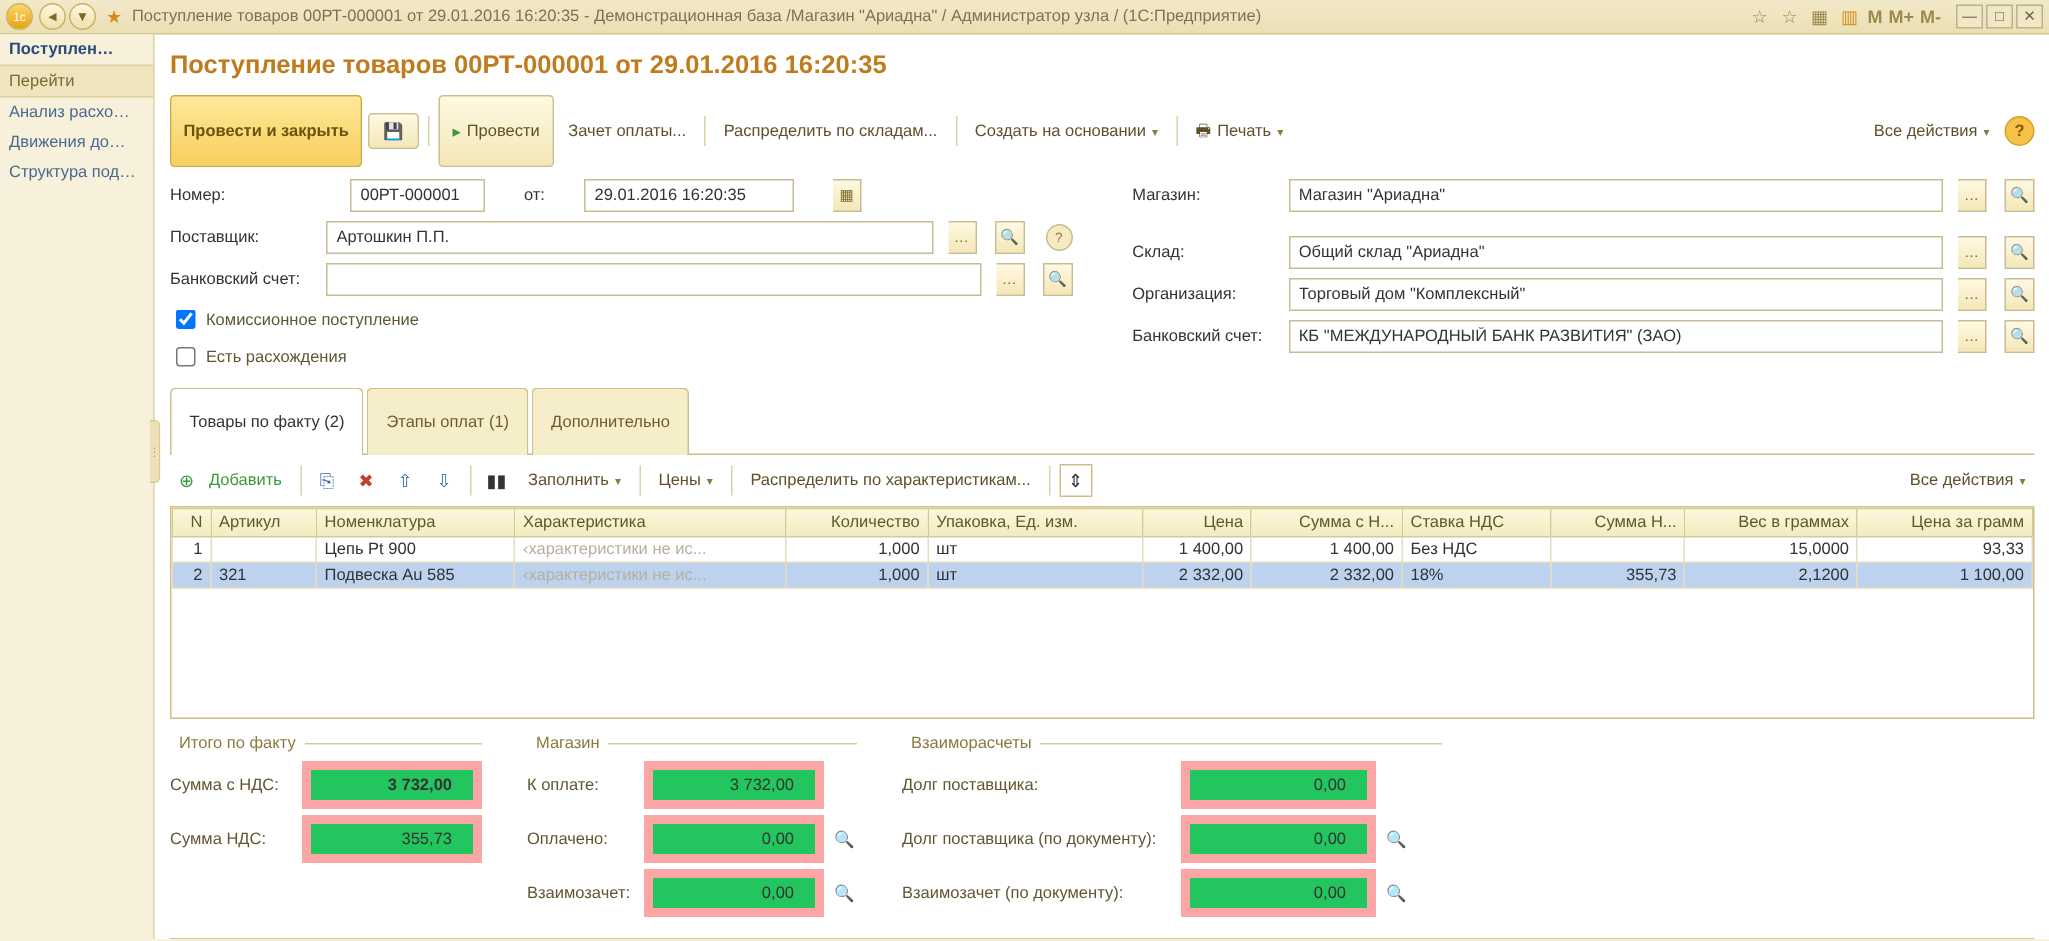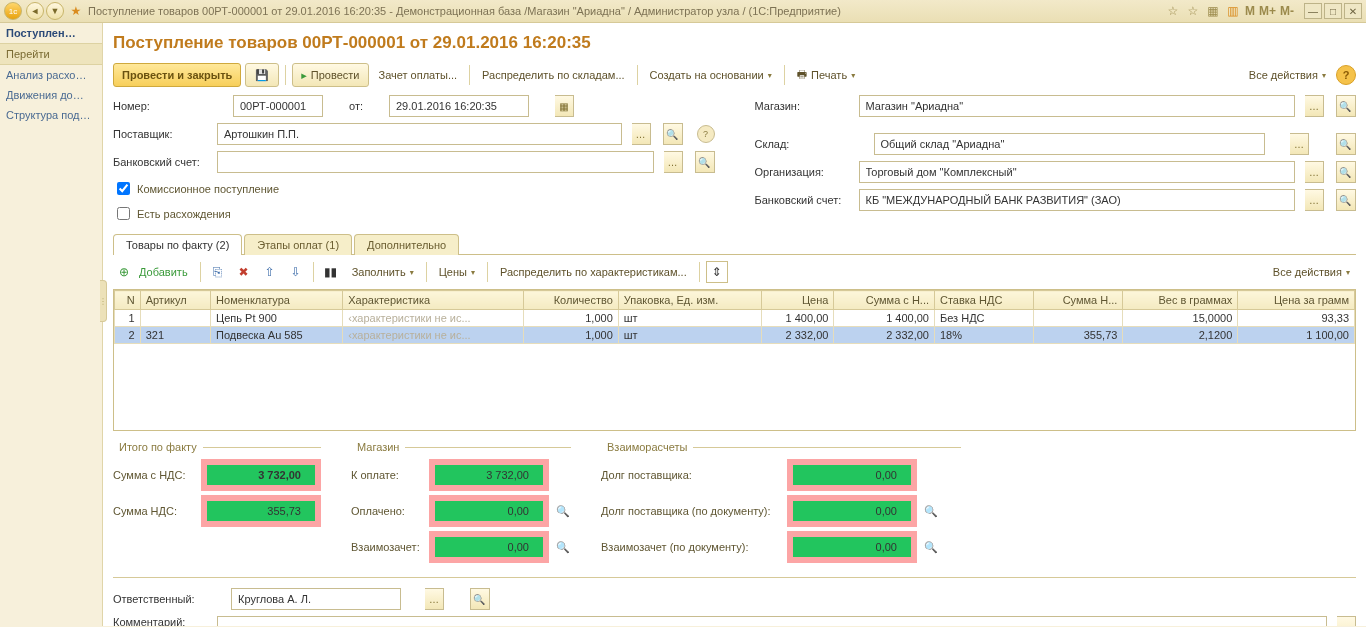--- a/index.html
+++ b/index.html
@@ -21,38 +21,38 @@
 .sidebar{width:102px;background:#f7f0db;border-right:1px solid #e0d5a9;display:flex;flex-direction:column;}
 .side-tab{padding:4px 6px;color:#4a6a92;cursor:pointer;white-space:nowrap;overflow:hidden;text-overflow:ellipsis;}
 .side-tab.active{font-weight:bold;color:#2b4a78;}
 .side-tab.heading{background:#eee4bd;border-top:1px solid #ddd2a2;border-bottom:1px solid #ddd2a2;color:#7a6b33;font-weight:normal;}
 .side-handle{position:absolute;left:100px;top:280px;width:6px;height:40px;background:#ece1b8;border:1px solid #d6c998;border-left:none;border-radius:0 4px 4px 0;display:flex;align-items:center;justify-content:center;cursor:pointer;color:#b5a868;font-size:8px;}
 
 .content{flex:1;background:#fff;padding:0 10px 10px 10px;overflow:auto;}
 h1.page-title{color:#c07b1d;font-size:17px;font-weight:bold;margin:10px 0 10px 0;}
 
 .toolbar{display:flex;align-items:center;gap:4px;flex-wrap:nowrap;margin-bottom:8px;}
-.btn{height:22px;padding:0 8px;border:1px solid #cdbf89;border-radius:3px;background:linear-gradient(#fff9e3,#f3e7b7);color:#5e512a;display:inline-flex;align-items:center;gap:4px;cursor:pointer;white-space:nowrap;}
+.btn{height:22px;padding:12px 8px;border:1px solid #cdbf89;border-radius:3px;background:linear-gradient(#fff9e3,#f3e7b7);color:#5e512a;display:inline-flex;align-items:center;gap:4px;cursor:pointer;white-space:nowrap;}
 .btn.primary{background:linear-gradient(#ffe89a,#f7cf5b);border-color:#cfa93d;font-weight:bold;color:#6a5210;}
 .btn.icon-only{padding:0 4px;width:24px;justify-content:center;}
 .tsep{width:1px;height:20px;background:#ddd2a2;margin:0 2px;}
 .toolbar-spacer{flex:1;}
 .link-btn{color:#4a6a92;cursor:pointer;height:22px;display:inline-flex;align-items:center;gap:4px;padding:0 6px;white-space:nowrap;}
 .dd-arrow{font-size:8px;color:#8a7b40;}
 .help-circle{width:18px;height:18px;border-radius:50%;background:#f5c24a;border:1px solid #d9a128;color:#8a5a05;display:flex;align-items:center;justify-content:center;font-weight:bold;cursor:pointer;}
 .field{height:20px;border:1px solid #c8bc90;background:#fff;padding:0 4px;display:flex;align-items:center;flex:1;min-width:40px;color:#333;position:relative;}
 .field input{border:none;outline:none;width:100%;font:inherit;color:inherit;background:transparent;}
 .sel-btn{width:18px;height:20px;border:1px solid #c8bc90;border-left:none;background:linear-gradient(#fff9e3,#f3e7b7);display:flex;align-items:center;justify-content:center;color:#7a6a2a;cursor:pointer;font-size:10px;}
 .mag-btn{width:18px;height:20px;border:1px solid #c8bc90;background:linear-gradient(#fff9e3,#f3e7b7);display:flex;align-items:center;justify-content:center;font-size:10px;color:#7a6a2a;cursor:pointer;margin-left:2px;}
 .hint-circle{width:16px;height:16px;border-radius:50%;border:1px solid #c8bc90;background:#f5eac2;display:flex;align-items:center;justify-content:center;color:#8a7b40;font-size:9px;margin-left:4px;cursor:pointer;}
 .chk-row{display:flex;align-items:center;gap:4px;margin-top:6px;color:#5f5632;}
 input[type=checkbox]{width:13px;height:13px;}
 
 .tabs{display:flex;margin-top:10px;border-bottom:1px solid #cdbf89;}
-.tab{padding:4px 12px;border:1px solid #cdbf89;border-bottom:none;border-radius:4px 4px 0 0;margin-right:2px;background:#f6eec9;color:#6a5d30;cursor:pointer;position:relative;top:1px;}
+.tab{padding:16px 12px;border:1px solid #cdbf89;border-bottom:none;border-radius:4px 4px 0 0;margin-right:2px;background:#f6eec9;color:#6a5d30;cursor:pointer;position:relative;top:1px;}
 .tab.active{background:#fff;font-weight:normal;color:#333;}
 
 .sub-toolbar{display:flex;align-items:center;gap:4px;padding:6px 0;}
 .icon-sq{width:20px;height:20px;border:1px solid transparent;display:flex;align-items:center;justify-content:center;cursor:pointer;font-size:12px;}
 .green{color:#3a9a3a;}
 .red{color:#c23e2e;}
 .blue{color:#3a6aa8;}
 
 .grid{border:1px solid #cdbf89;height:140px;overflow:auto;}
 table{border-collapse:collapse;width:100%;font-size:11px;}
@@ -190,21 +190,21 @@
 
       <div style="flex:1;">
         <div class="trow" style="gap:10px;">
           <div class="lbl" style="width:94px;">Магазин:</div>
           <div class="field">
               <input value="Магазин &quot;Ариадна&quot;" style="">
             </div>
           <div class="sel-btn">…</div>
           <div class="mag-btn">🔍</div>
         </div>
-        <div class="trow" style="gap:25px;margin-top:16px;">
+        <div class="trow" style="gap:10px;margin-top:16px;">
           <div class="lbl" style="width:94px;">Склад:</div>
           <div class="field">
               <input value="Общий склад &quot;Ариадна&quot;" style="">
             </div>
           <div class="sel-btn">…</div>
           <div class="mag-btn">🔍</div>
         </div>
         <div class="trow" style="gap:10px;margin-top:6px;">
           <div class="lbl" style="width:94px;">Организация:</div>
           <div class="field">

